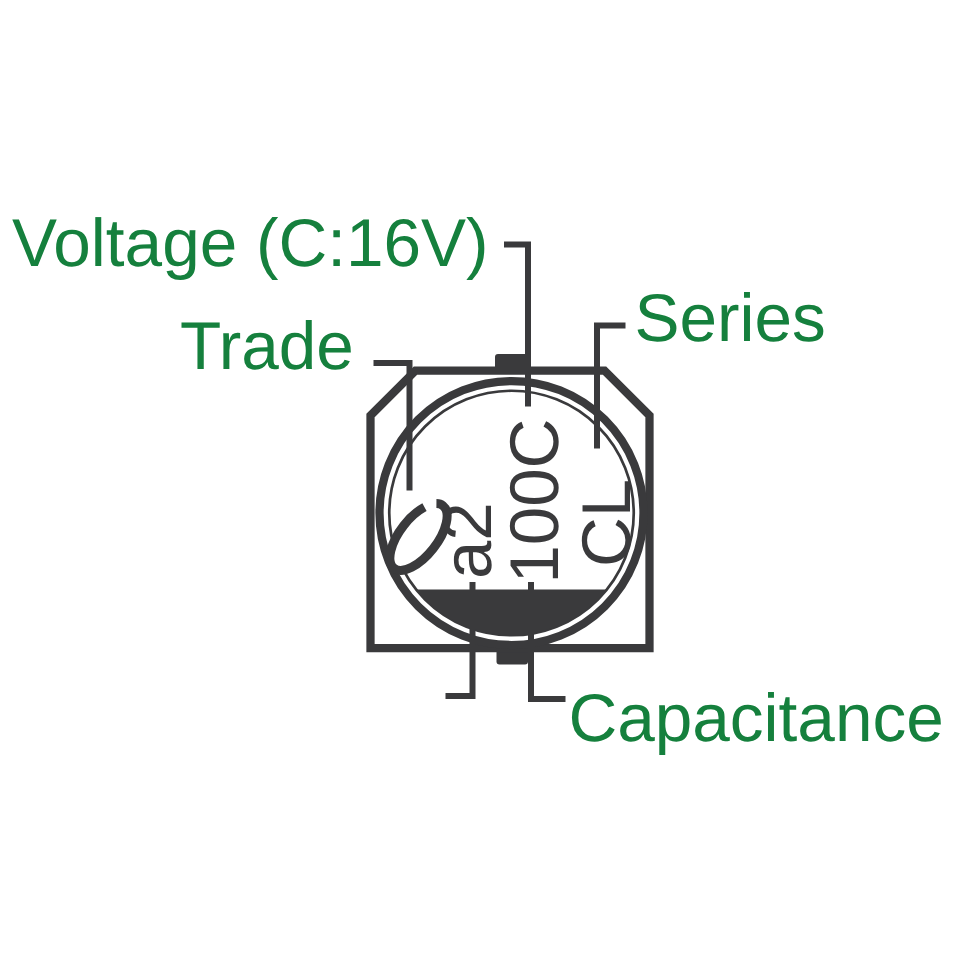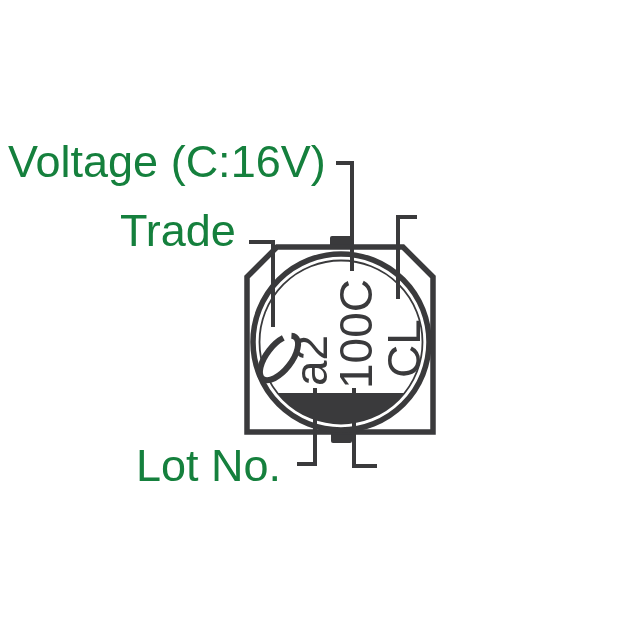--- a/index.html
+++ b/index.html
@@ -70,17 +70,18 @@
     <path d="M 297 464 L 315 464 L 315 388" fill="none" stroke="#3a3a3c" stroke-width="4"></path>
     <path d="M 377 466 L 354 466 L 354 388" fill="none" stroke="#3a3a3c" stroke-width="4"></path>
   </svg>
 
   <div class="label label-voltage">Voltage (C:16V)</div>
 
   <div class="label label-trademark">
     <div>Trade</div>
   </div>
 
+  <div class="label label-series">Series</div>
 
-  <div class="label label-lot">Lot No.</div>
 
+  <div class="label label-capacitance">Capacitance</div>
 
 </div>
 
 </body></html>

